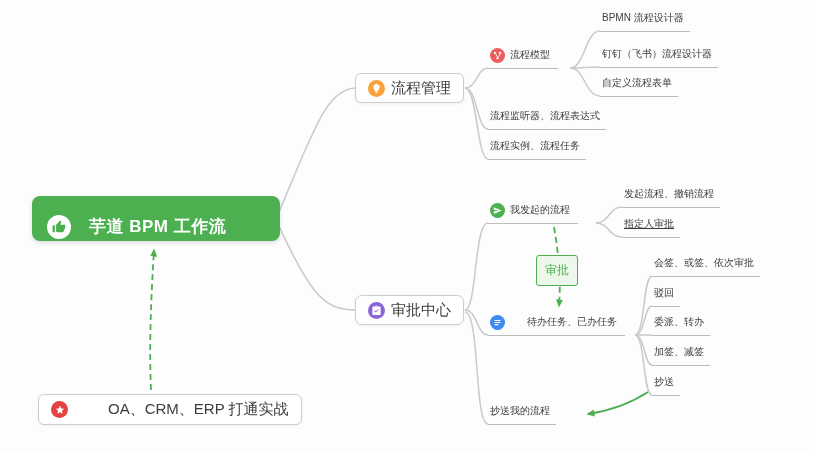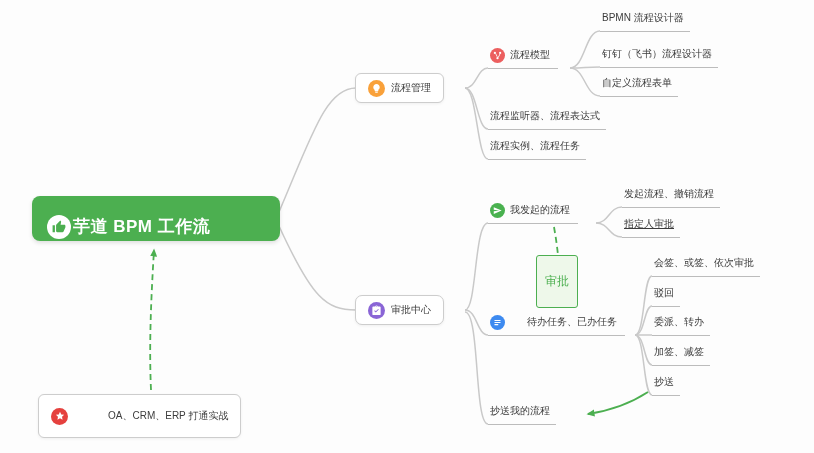--- a/index.html
+++ b/index.html
@@ -13,31 +13,31 @@
   svg.edges{position:absolute;left:0;top:0;width:814px;height:453px;pointer-events:none;}
   .edge{fill:none;stroke:var(--edge-gray,#c9c9c9);stroke-width:1.5;}
   .garrow{fill:none;stroke:var(--arrow-green,#4caf50);stroke-width:1.8;}
   .dashed{stroke-dasharray:6 4;}
   .arrowhead{fill:var(--arrow-green,#4caf50);}
 
   
   .root-node{
     position:absolute;left:32px;top:196px;width:248px;height:45px;
     background:var(--root-bg,#4caf50);border-radius:8px;
-    display:flex;align-items:center;gap:2px;padding:16px 0 0 15px;box-sizing:border-box;
+    display:flex;align-items:center;gap:18px;padding:16px 0 0 15px;box-sizing:border-box;
     color:#fff;font-size:17px;font-weight:600;letter-spacing:.5px;
     box-shadow:0 2px 4px rgba(0,0,0,.12);cursor:default;white-space:nowrap;
   }
 
   
   .box-node{
     position:absolute;height:30px;background:#fff;
     border:1px solid #cdcdcd;border-radius:6px;
     display:flex;align-items:center;gap:6px;padding:0 12px;box-sizing:border-box;
-    font-size:10px;color:var(--text-dark,#3c3c3c);white-space:nowrap;
+    font-size:15px;color:var(--text-dark,#3c3c3c);white-space:nowrap;
     box-shadow:0 1px 3px rgba(0,0,0,.06);
   }
 
   
   .leaf{
     position:absolute;display:flex;align-items:center;gap:5px;
     padding:0 6px 5px 2px;line-height:16px;font-size:10px;
     color:var(--text-dark,#3c3c3c);white-space:nowrap;
     border-bottom:1px solid var(--underline-gray,#bcbcbc);
   }
@@ -51,21 +51,21 @@
   .bg-purple{background:var(--icon-purple,#8a65d6);}
   .bg-red{background:var(--icon-red,#ec5f5f);}
   .bg-green{background:var(--icon-green,#49b14f);}
   .bg-blue{background:var(--icon-blue,#3d8af0);}
   .bg-star{background:var(--icon-star-red,#e5413e);}
   .thumb-fill{fill:var(--root-bg,#4caf50);}
 
   
   .relation-label{
     position:absolute;left:536px;top:255px;
-    padding:17px 8px;font-size:12px;
+    padding:6px 8px;font-size:12px;
     color:var(--arrow-green,#4caf50);
     background:var(--label-green-bg,#eef8ea);
     border:1px solid var(--arrow-green,#4caf50);
     border-radius:3px;white-space:nowrap;
   }
 </style>
 </head>
 <body>
 
 <div class="canvas">
@@ -116,21 +116,21 @@
 
   <div class="root-node">
     <span class="circle-icon s24">
       <svg viewBox="0 0 24 24" width="14" height="14">
           <path class="thumb-fill" d="M1 21h4V9H1v12zM23 10c0-1.1-.9-2-2-2h-6.31l.95-4.57.03-.32c0-.41-.17-.79-.44-1.06L14.17 1 7.58 7.59C7.22 7.95 7 8.45 7 9v10c0 1.1.9 2 2 2h9c.83 0 1.54-.5 1.84-1.22l3.02-7.05c.09-.23.14-.47.14-.73v-2z"></path>
         </svg>
     </span>
     <span>芋道 BPM 工作流</span>
   </div>
 
-  <div class="box-node" style="left:38px;top:394px;height:44px;border-radius:6px;gap:40px;">
+  <div class="box-node" style="left:38px;top:394px;height:31px;border-radius:6px;gap:40px;">
     <span class="circle-icon s17 bg-star">
       <svg viewBox="0 0 24 24" width="10" height="10">
           <path fill="#fff" d="M12 2l3 6.3 6.9.9-5 4.8 1.2 6.9L12 17.6 5.9 20.9 7.1 14l-5-4.8L9 8.3z"></path>
         </svg>
     </span>
     <span>OA、CRM、ERP 打通实战</span>
   </div>
 
   <div class="box-node" style="left:355px;top:73px;">
     <span class="circle-icon s17 bg-orange">

